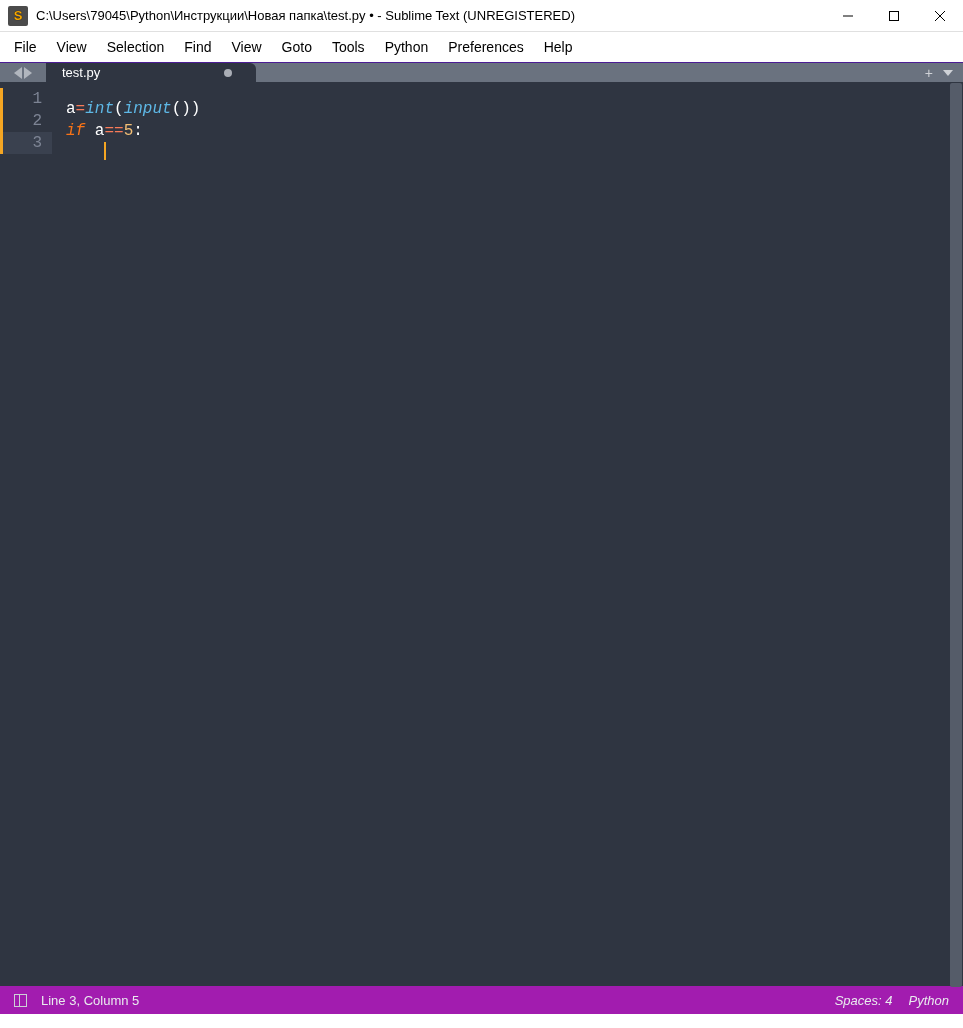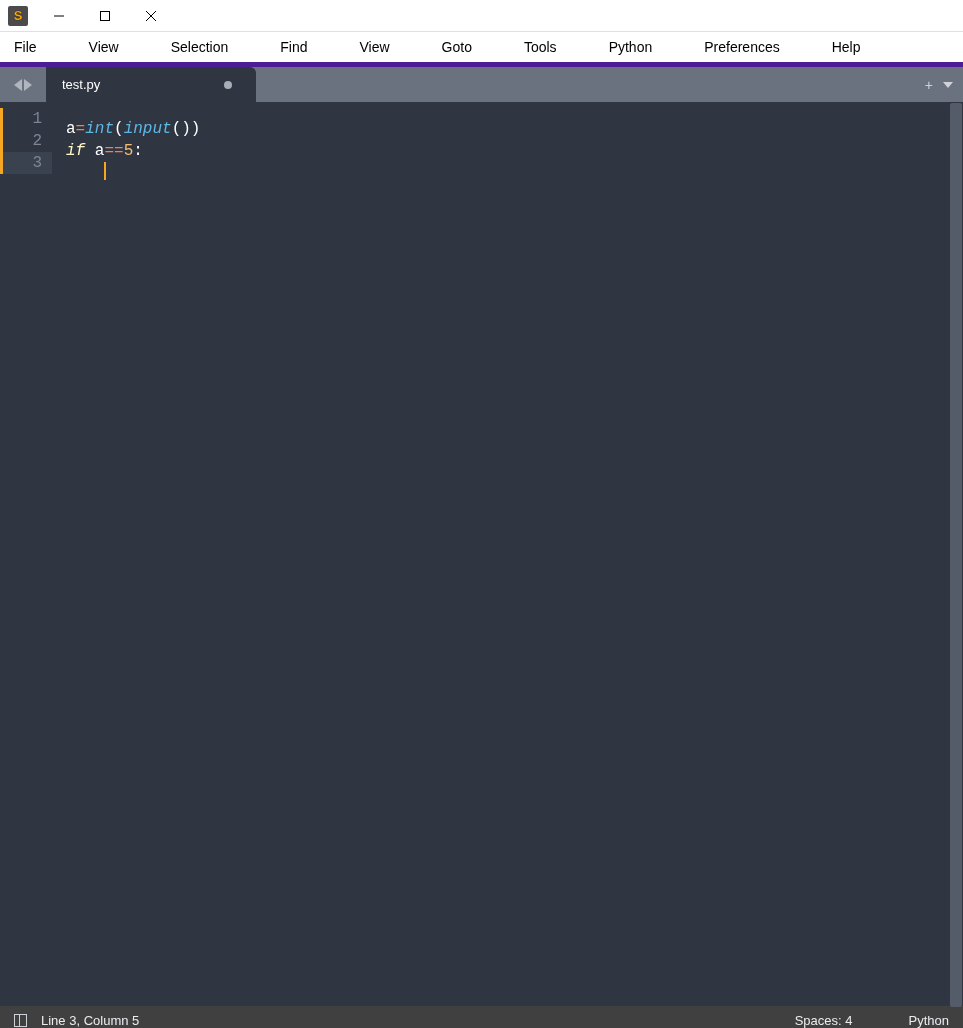--- a/index.html
+++ b/index.html
@@ -42,33 +42,32 @@
     cursor: default;
   }
   .win-btn svg { stroke: #000; stroke-width: 1; fill: none; }
   
   .menubar {
     height: 30px;
     display: flex; align-items: center;
     background: #fff;
     padding: 0 4px;
     font-size: 14px;
-    gap: 32px;
   }
   .menu-item {
     padding: 4px 10px;
     color: #000;
     cursor: default;
   }
   
   .tabbar {
-    height: 40px;
+    height: 20px;
     background: #6a727f;
     display: flex; align-items: stretch;
-    border-top: 5px solid #4c1d95;
+    border-top: 1px solid #4c1d95;
   }
   .nav-arrows {
     width: 46px;
     display: flex; align-items: center; justify-content: center;
     gap: 2px;
   }
   .nav-arrow {
     width: 0; height: 0;
     border-top: 6px solid transparent;
     border-bottom: 6px solid transparent;
@@ -143,21 +142,21 @@
     white-space: pre;
     color: #d5d8dd;
     position: relative;
     padding-left: 14px;
   }
   .code .line { height: 22px; line-height: 22px; }
   .tok-var   { color: #ffffff; }
   .tok-op    { color: #f97b58; }
   .tok-func  { color: #5eb8e6; font-style: italic; }
   .tok-punct { color: #ffffff; }
-  .tok-kw    { color: #fef9c3; font-style: italic; }
+  .tok-kw    { color: #f97316; font-style: italic; }
   .tok-num   { color: #f4bf75; }
   .caret {
     width: 2px; height: 18px;
     background: #f5a623;
     display: inline-block;
     vertical-align: -2px;
   }
   .leading-ws { display: inline-block; }
   .minimap {
     width: 104px;
@@ -170,45 +169,46 @@
   }
   .scroll-thumb {
     width: 12px; margin: 1px;
     height: 100%;
     background: #555c69;
     border-radius: 2px;
   }
   
   .statusbar {
     height: 28px;
-    background: #404040;
+    background: #a21caf;
     color: #e9ebee;
     font-size: 13px;
     display: flex; align-items: center;
     padding: 0 14px;
   }
   .status-left { display: flex; align-items: center; gap: 14px; }
   .panel-icon {
     width: 13px; height: 13px;
     border: 1px solid #cdd0d6;
     position: relative;
   }
   .panel-icon::after {
     content: "";
     position: absolute; left: 4px; top: 0;
     width: 1px; height: 100%;
     background: #cdd0d6;
   }
-  .status-right { margin-left: auto; display: flex; gap: 56px; }
+  .status-right { margin-left: auto; display: flex; gap: 16px; font-style: italic; }
 </style>
 </head>
 <body>
 
 <div class="titlebar">
   <div class="app-icon">S</div>
+  <div class="title-text">C:\Users\79045\Python\Инструкции\Новая папка\test.py • - Sublime Text (UNREGISTERED)</div>
   <div class="win-controls">
     <div class="win-btn">
       <svg width="10" height="10">
           <line x1="0" y1="5" x2="10" y2="5"></line>
         </svg>
     </div>
     <div class="win-btn">
       <svg width="10" height="10">
           <rect x="0.5" y="0.5" width="9" height="9"></rect>
         </svg>

